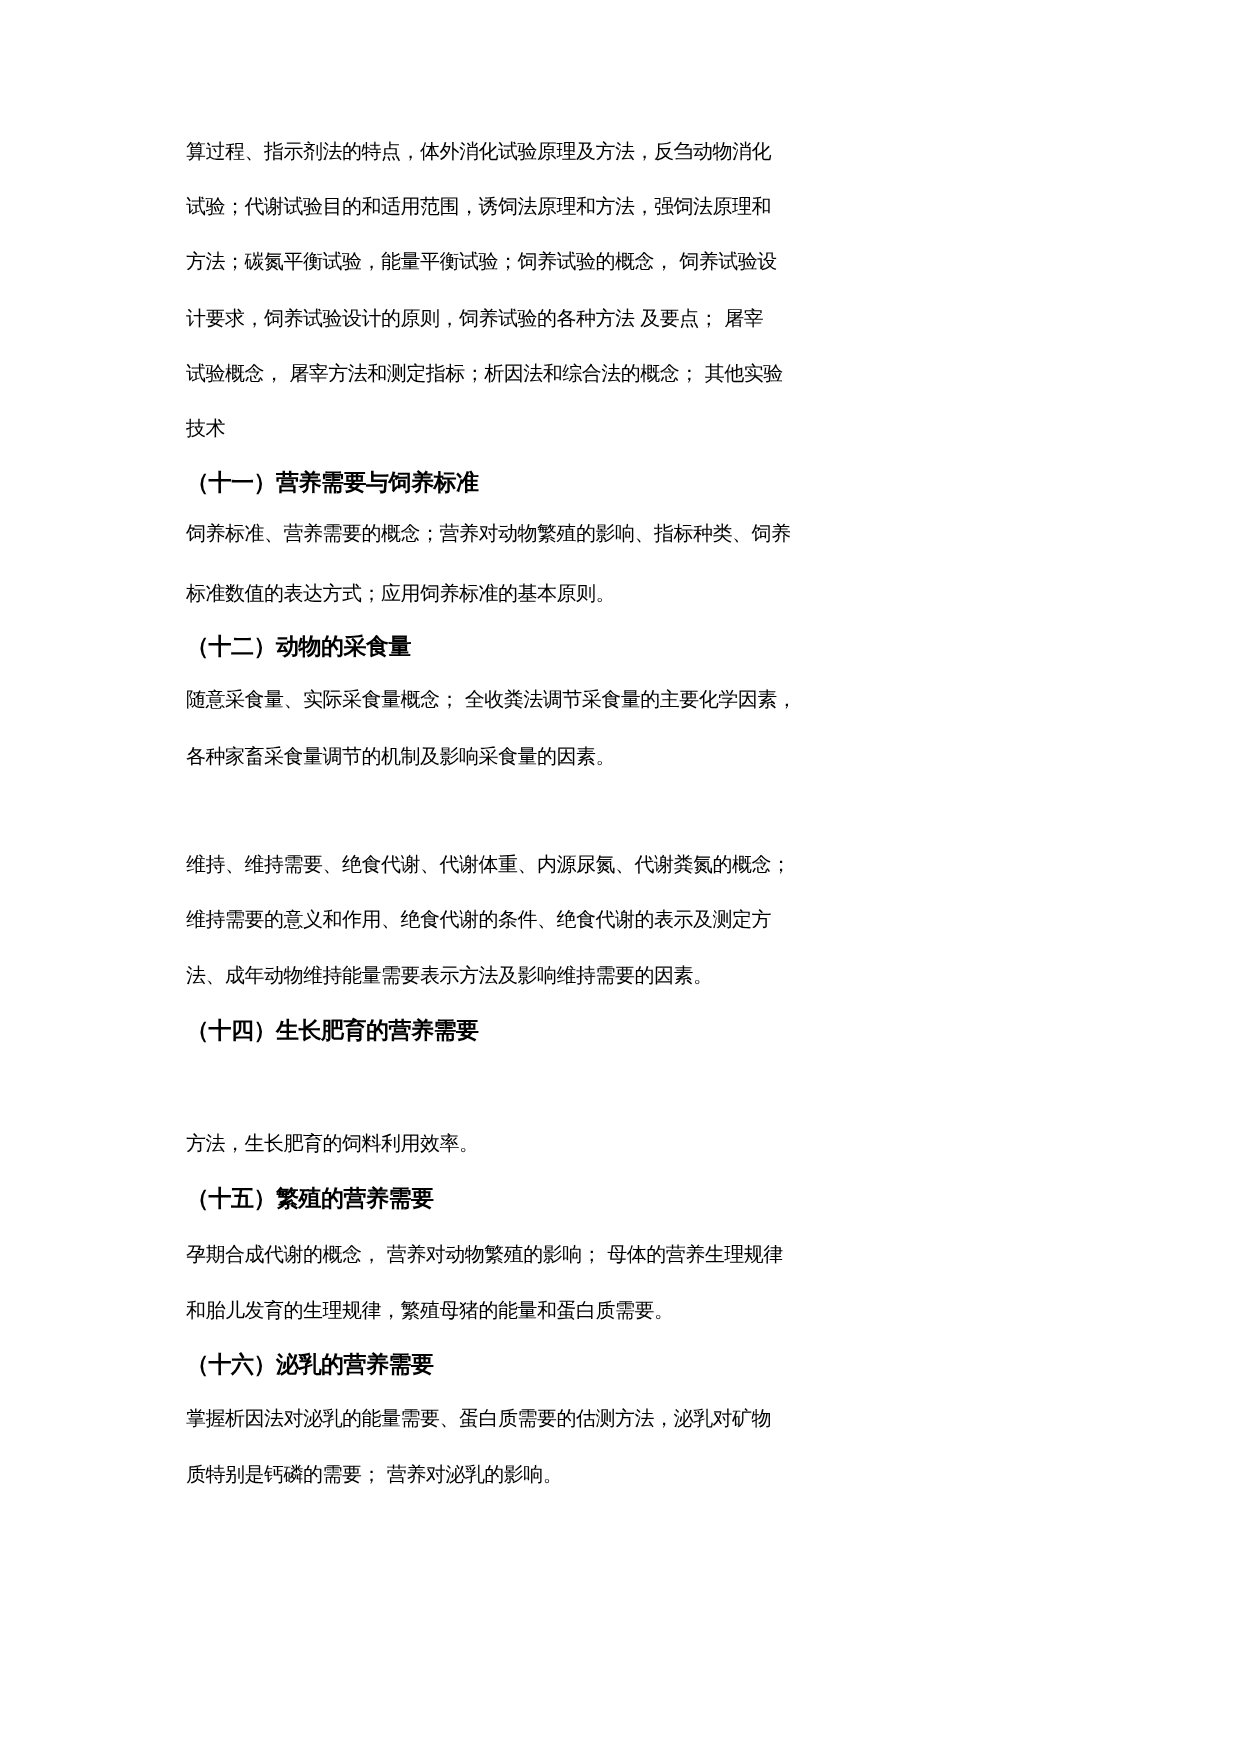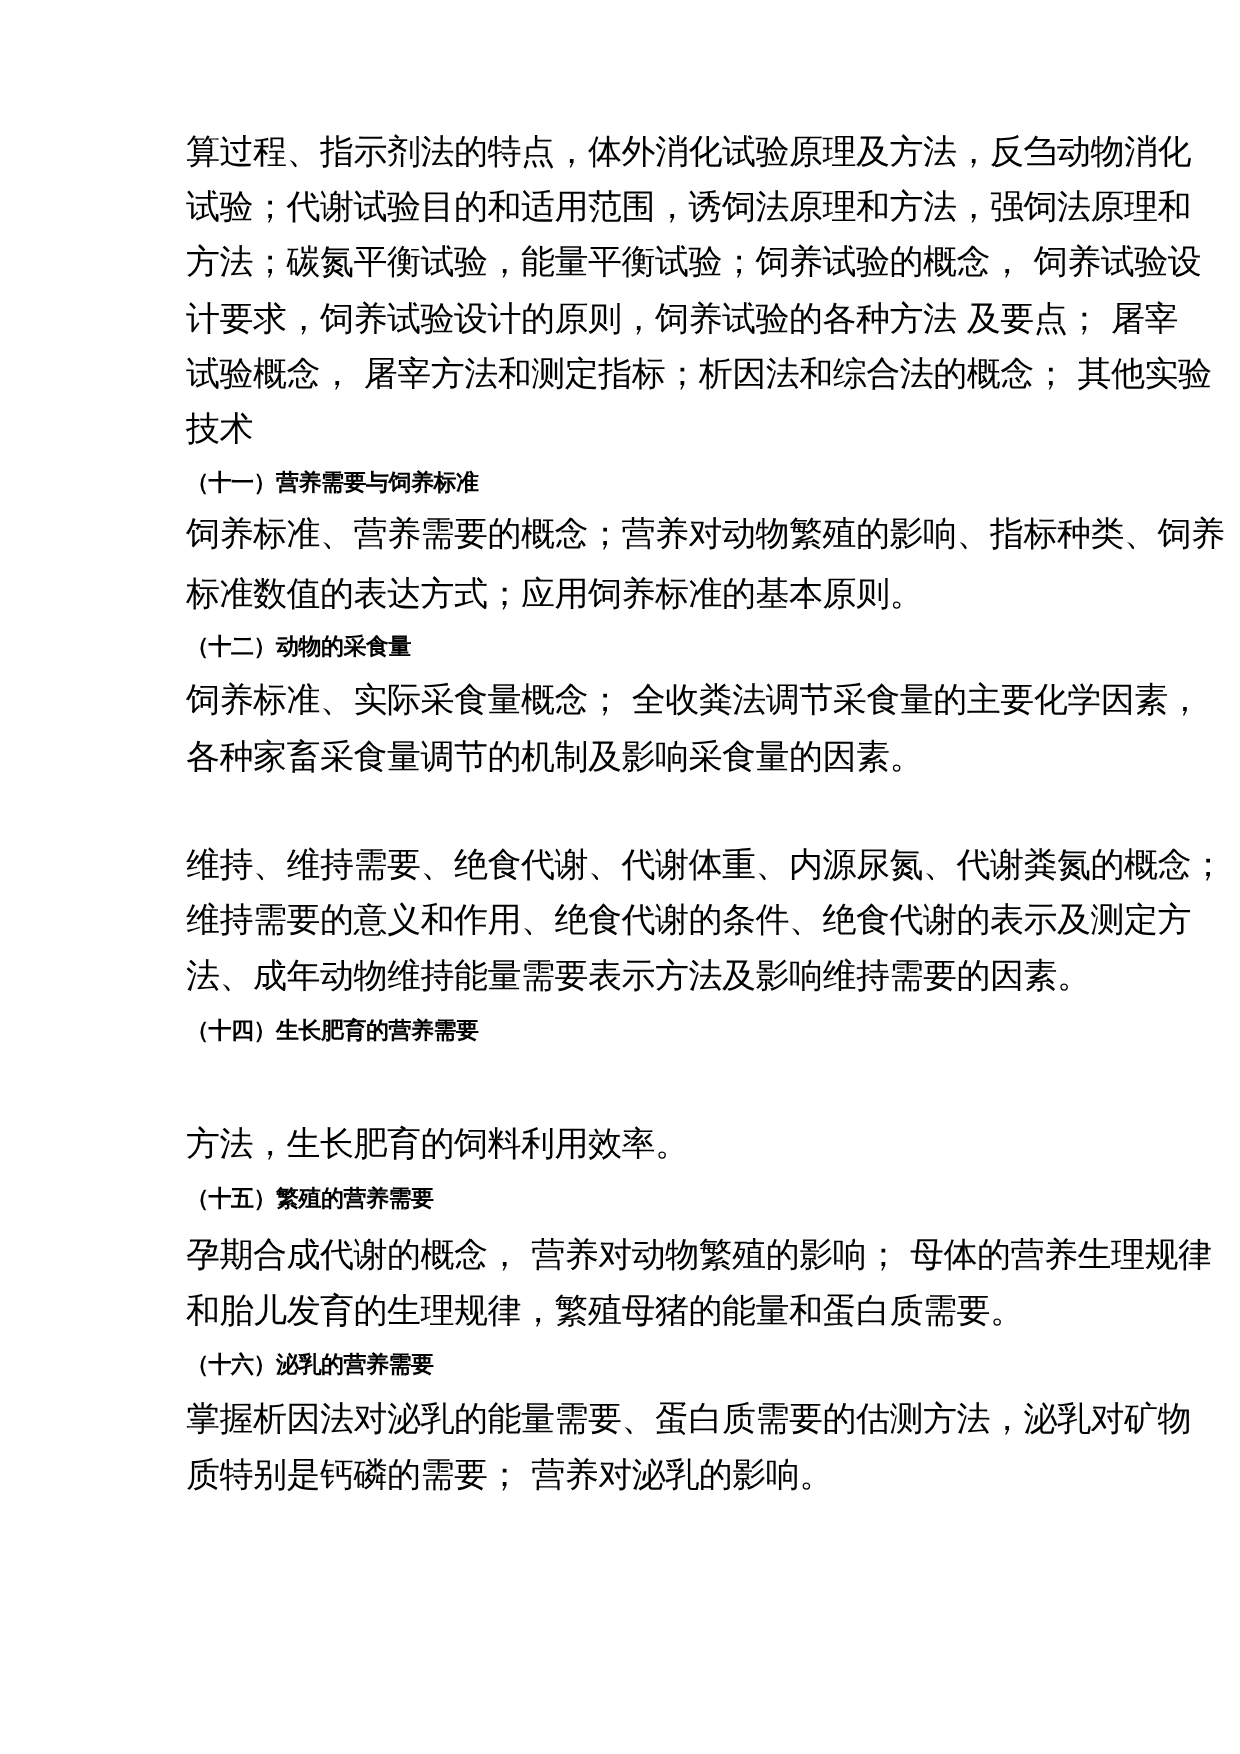--- a/index.html
+++ b/index.html
@@ -19,21 +19,21 @@
       position: absolute;
       left: 0; top: 0;
       width: 1240px;
       height: 1754px;
       background: #ffffff;
     }
     .line {
       position: absolute;
       left: 186px;
       width: 880px;
-      font-size: 34px;
+      font-size: 20px;
       line-height: 36px;
       white-space: nowrap;
       letter-spacing: -0.5px;
     }
     .heading {
       font-family: "DejaVu Sans", "Liberation Sans", sans-serif;
       font-weight: bold;
       font-size: 23px;
       letter-spacing: -0.5px;
     }
@@ -48,21 +48,21 @@
   <div class="line" style="top:243px">方法；碳氮平衡试验，能量平衡试验；饲养试验的概念， 饲养试验设</div>
   <div class="line" style="top:355px">试验概念，  屠宰方法和测定指标；析因法和综合法的概念；  其他实验</div>
   <div class="line" style="top:300px">计要求，饲养试验设计的原则，饲养试验的各种方法  及要点；  屠宰</div>
   <div class="line" style="top:410px">技术</div>
 
   <div class="line heading" style="top:464px">（十一）营养需要与饲养标准</div>
   <div class="line" style="top:515px">饲养标准、营养需要的概念；营养对动物繁殖的影响、指标种类、饲养</div>
   <div class="line" style="top:575px">标准数值的表达方式；应用饲养标准的基本原则。</div>
 
   <div class="line heading" style="top:628px">（十二）动物的采食量</div>
-  <div class="line" style="top:681px"> 饲养标准、实际采食量概念；  全收粪法调节采食量的主要化学因素，</div>
+  <div class="line" style="top:681px"> 随意采食量、实际采食量概念；  全收粪法调节采食量的主要化学因素，</div>
   <div class="line" style="top:738px">各种家畜采食量调节的机制及影响采食量的因素。</div>
 
   <div class="line" style="top:846px">维持、维持需要、绝食代谢、代谢体重、内源尿氮、代谢粪氮的概念；</div>
   <div class="line" style="top:901px">维持需要的意义和作用、绝食代谢的条件、绝食代谢的表示及测定方</div>
   <div class="line" style="top:957px">法、成年动物维持能量需要表示方法及影响维持需要的因素。</div>
 
   <div class="line heading" style="top:1012px">（十四）生长肥育的营养需要</div>
   <div class="line" style="top:1125px">方法，生长肥育的饲料利用效率。</div>
 
   <div class="line heading" style="top:1180px">（十五）繁殖的营养需要</div>

